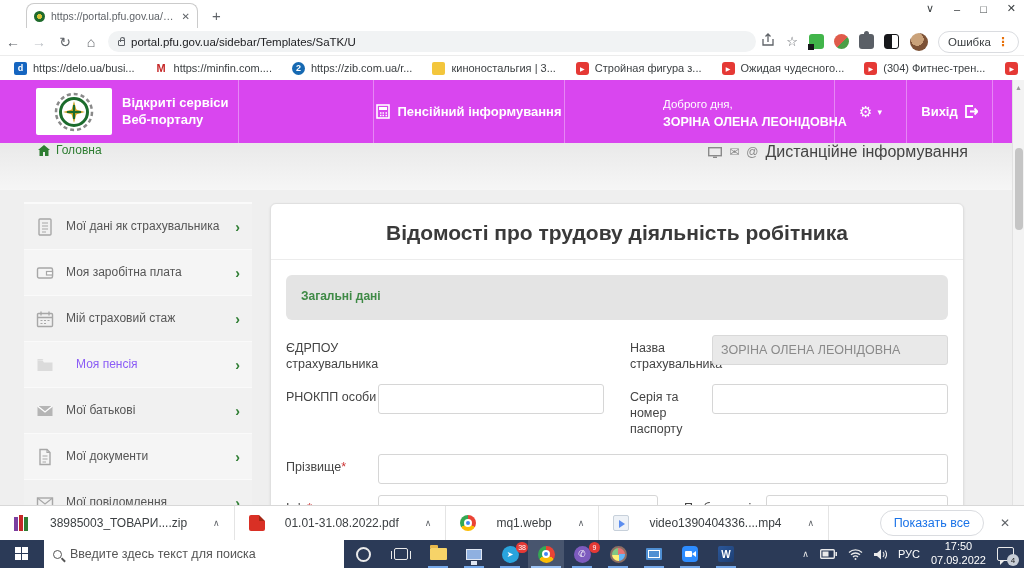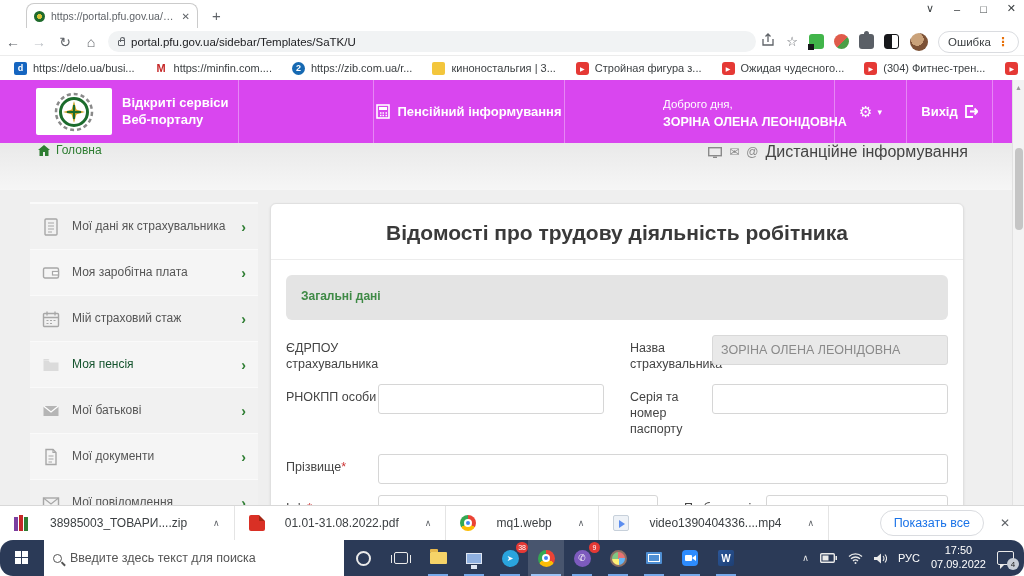--- a/index.html
+++ b/index.html
@@ -68,26 +68,26 @@
   
   .crumbband { position:absolute; top:143px; left:0; width:1012px; height:47px; background:linear-gradient(#e9e9e9,#f6f6f6); display:flex; align-items:flex-start; }
   .crumb { display:flex; align-items:center; gap:6px; margin-left:38px; }
   .crumb .txt { font-size:12px; color:#2e7d32; }
   .remoteinfo { margin-left:auto; margin-right:44px; display:flex; align-items:center; gap:7px; }
   .remoteinfo .ic { color:#8a8a8a; font-size:12px; }
   .remoteinfo .txt { font-size:16px; color:#444; }
 
   
   .content { position:absolute; top:190px; left:0; width:1012px; height:315px; background:#efefef; overflow:hidden; }
-  .sidebar { position:absolute; top:12px; left:30px; width:228px; background:#fafafa; padding-top:2px; height:310px; }
+  .sidebar { position:absolute; top:12px; left:24px; width:228px; background:#fafafa; padding-top:2px; height:310px; }
   .side-item { height:45px; background:#f1f1f1; display:flex; align-items:center; padding:0 12px; gap:12px; margin-bottom:1px; }
   .side-item:nth-child(even) { background:#f5f5f5; }
   .side-item .lbl { font-size:12px; color:#555; flex:1; line-height:1.1; }
   .side-item .chev { color:#2e7d32; font-weight:bold; font-size:14px; }
-  .side-item.disabled .lbl { color:#14532d; }
+  .side-item.disabled .lbl { color:#8b5cf6;margin-left:10px; }
   .side-item.disabled svg { opacity:.45; }
   .side-item svg { flex:none; }
 
   .card { position:absolute; top:13px; left:270px; width:694px; height:340px; background:#fff; border:1px solid #e0e0e0; border-radius:6px; box-shadow:0 1px 3px rgba(0,0,0,.08); }
   .card-title { text-align:center; font-size:21px; font-weight:bold; color:#3a3a3a; padding:17px 10px 14px; }
   .card-divider { height:1px; background:#ececec; }
   .section-head { margin:15px; background:#e4e4e4; border-radius:6px; padding:11px 15px 16px; }
   .section-head .txt { color:#3f8a46; font-size:12px; font-weight:bold; }
   .frow { display:flex; padding:0 15px; margin-bottom:11px; }
   .fcol { display:flex; flex:1; }
@@ -117,21 +117,21 @@
   .fico.pdf { background:#d93025; border-radius:2px; }
   .fico.pdf::after { content:""; position:absolute; right:0; top:0; border:3px solid #fff; border-left-color:#a52714; border-bottom-color:#a52714; }
   .fico.chrome { border-radius:50%; background:conic-gradient(#ea4335 0 120deg, #fbbc05 0 240deg, #34a853 0 360deg); }
   .fico.chrome::after { content:""; position:absolute; left:4px; top:4px; width:8px; height:8px; border-radius:50%; background:#4285f4; border:2px solid #fff; box-sizing:border-box; }
   .fico.mp4 { background:#eef2f7; border:1px solid #c7d0da; border-radius:2px; }
   .fico.mp4::after { content:""; position:absolute; left:5px; top:4px; border-left:6px solid #5b8def; border-top:4px solid transparent; border-bottom:4px solid transparent; }
   .showall { margin-left:auto; border:1px solid #dadce0; border-radius:15px; padding:5px 13px; font-size:12.5px; color:#1a73e8; white-space:nowrap; }
   .dlclose { margin:0 14px 0 16px; color:#5f6368; font-size:12px; }
 
   
-  .taskbar { position:absolute; top:540px; left:0; width:1024px; height:36px; background:#2b3a57; display:flex; align-items:stretch; z-index:6;border-radius:13px; }
+  .taskbar { position:absolute; top:540px; left:0; width:1024px; height:28px; background:#2b3a57; display:flex; align-items:stretch; z-index:6; }
   .tb-start { width:44px; display:flex; align-items:center; justify-content:center; }
   .winlogo { width:14px; height:14px; display:grid; grid-template-columns:6px 6px; grid-template-rows:6px 6px; gap:1px; }
   .winlogo i { background:#fff; }
   .tb-search { width:300px; background:#fff; display:flex; align-items:center; padding:0 9px; gap:8px; }
   .mag { width:9px; height:9px; border:1.5px solid #555; border-radius:50%; position:relative; flex:none; }
   .mag::after { content:""; position:absolute; width:5px; height:1.5px; background:#555; transform:rotate(45deg); left:7px; top:8px; }
   .tb-search input { border:none; outline:none; font-size:12.5px; color:#444; font-family:inherit; width:100%; }
   .tb-search input::placeholder { color:#555; opacity:1; }
   .tb-btn { width:38px; display:flex; align-items:center; justify-content:center; position:relative; }
   .cortana { width:15px; height:15px; border:2px solid #eaeaea; border-radius:50%; }

